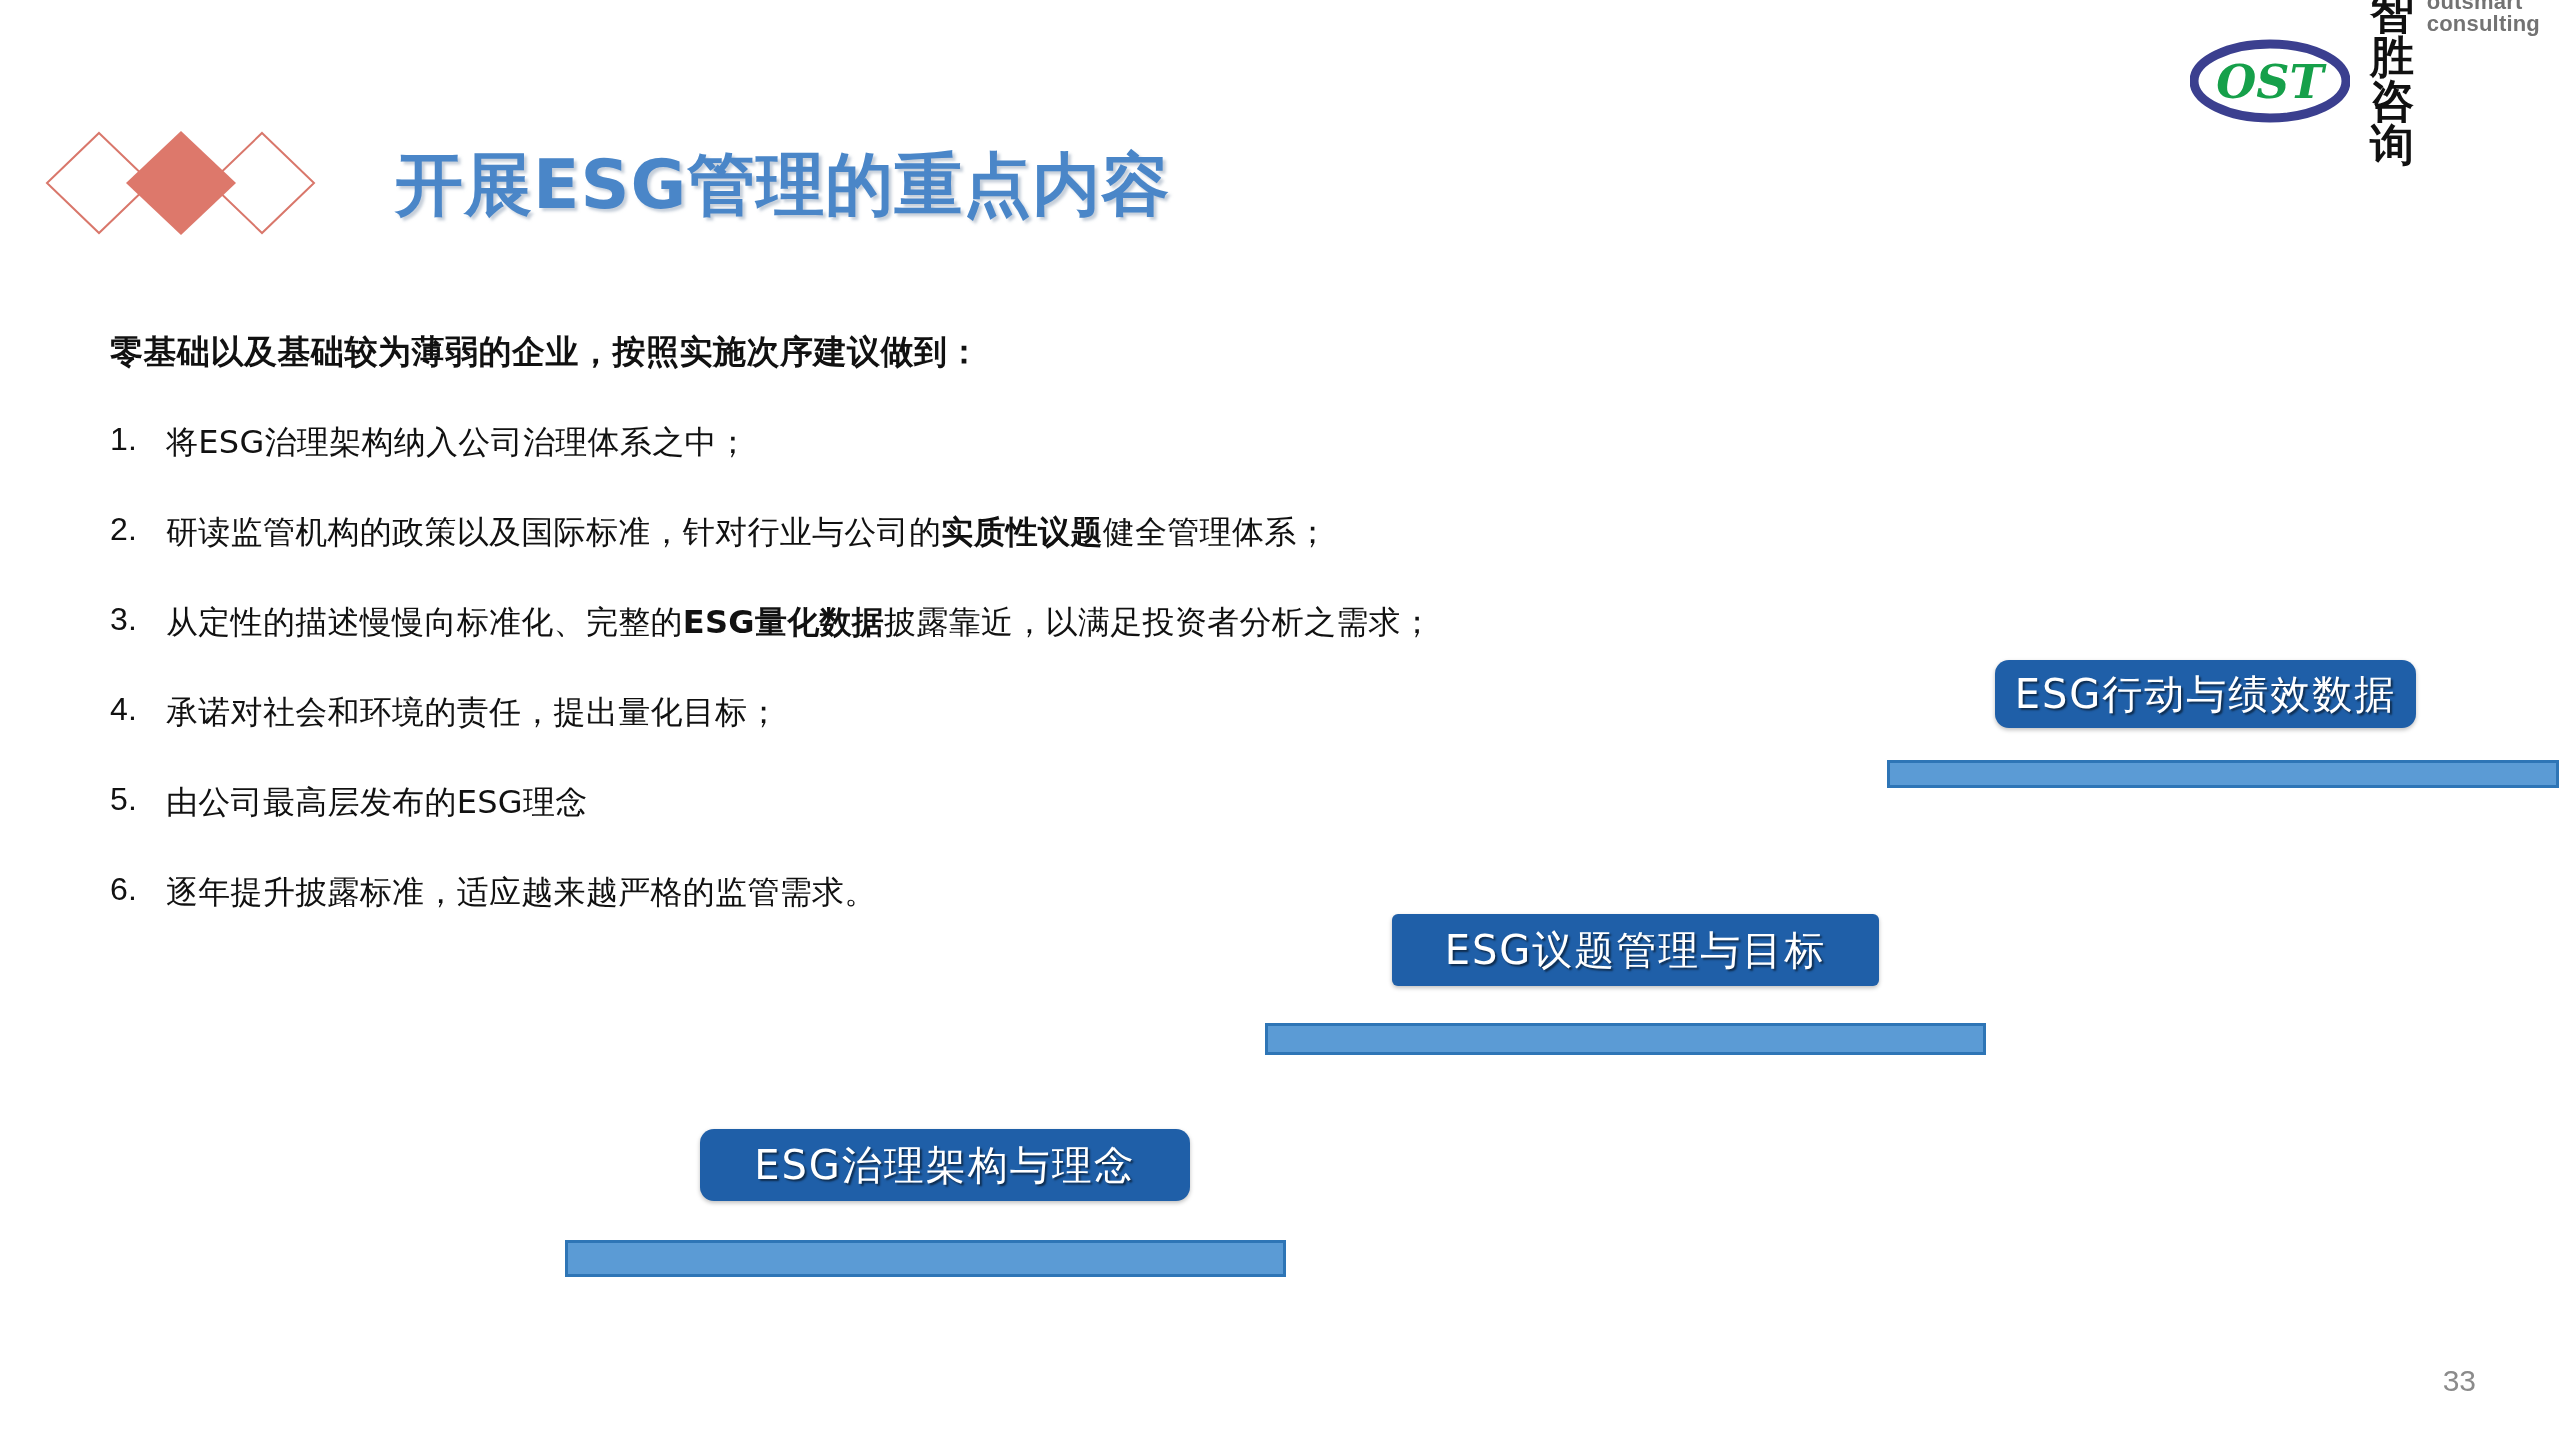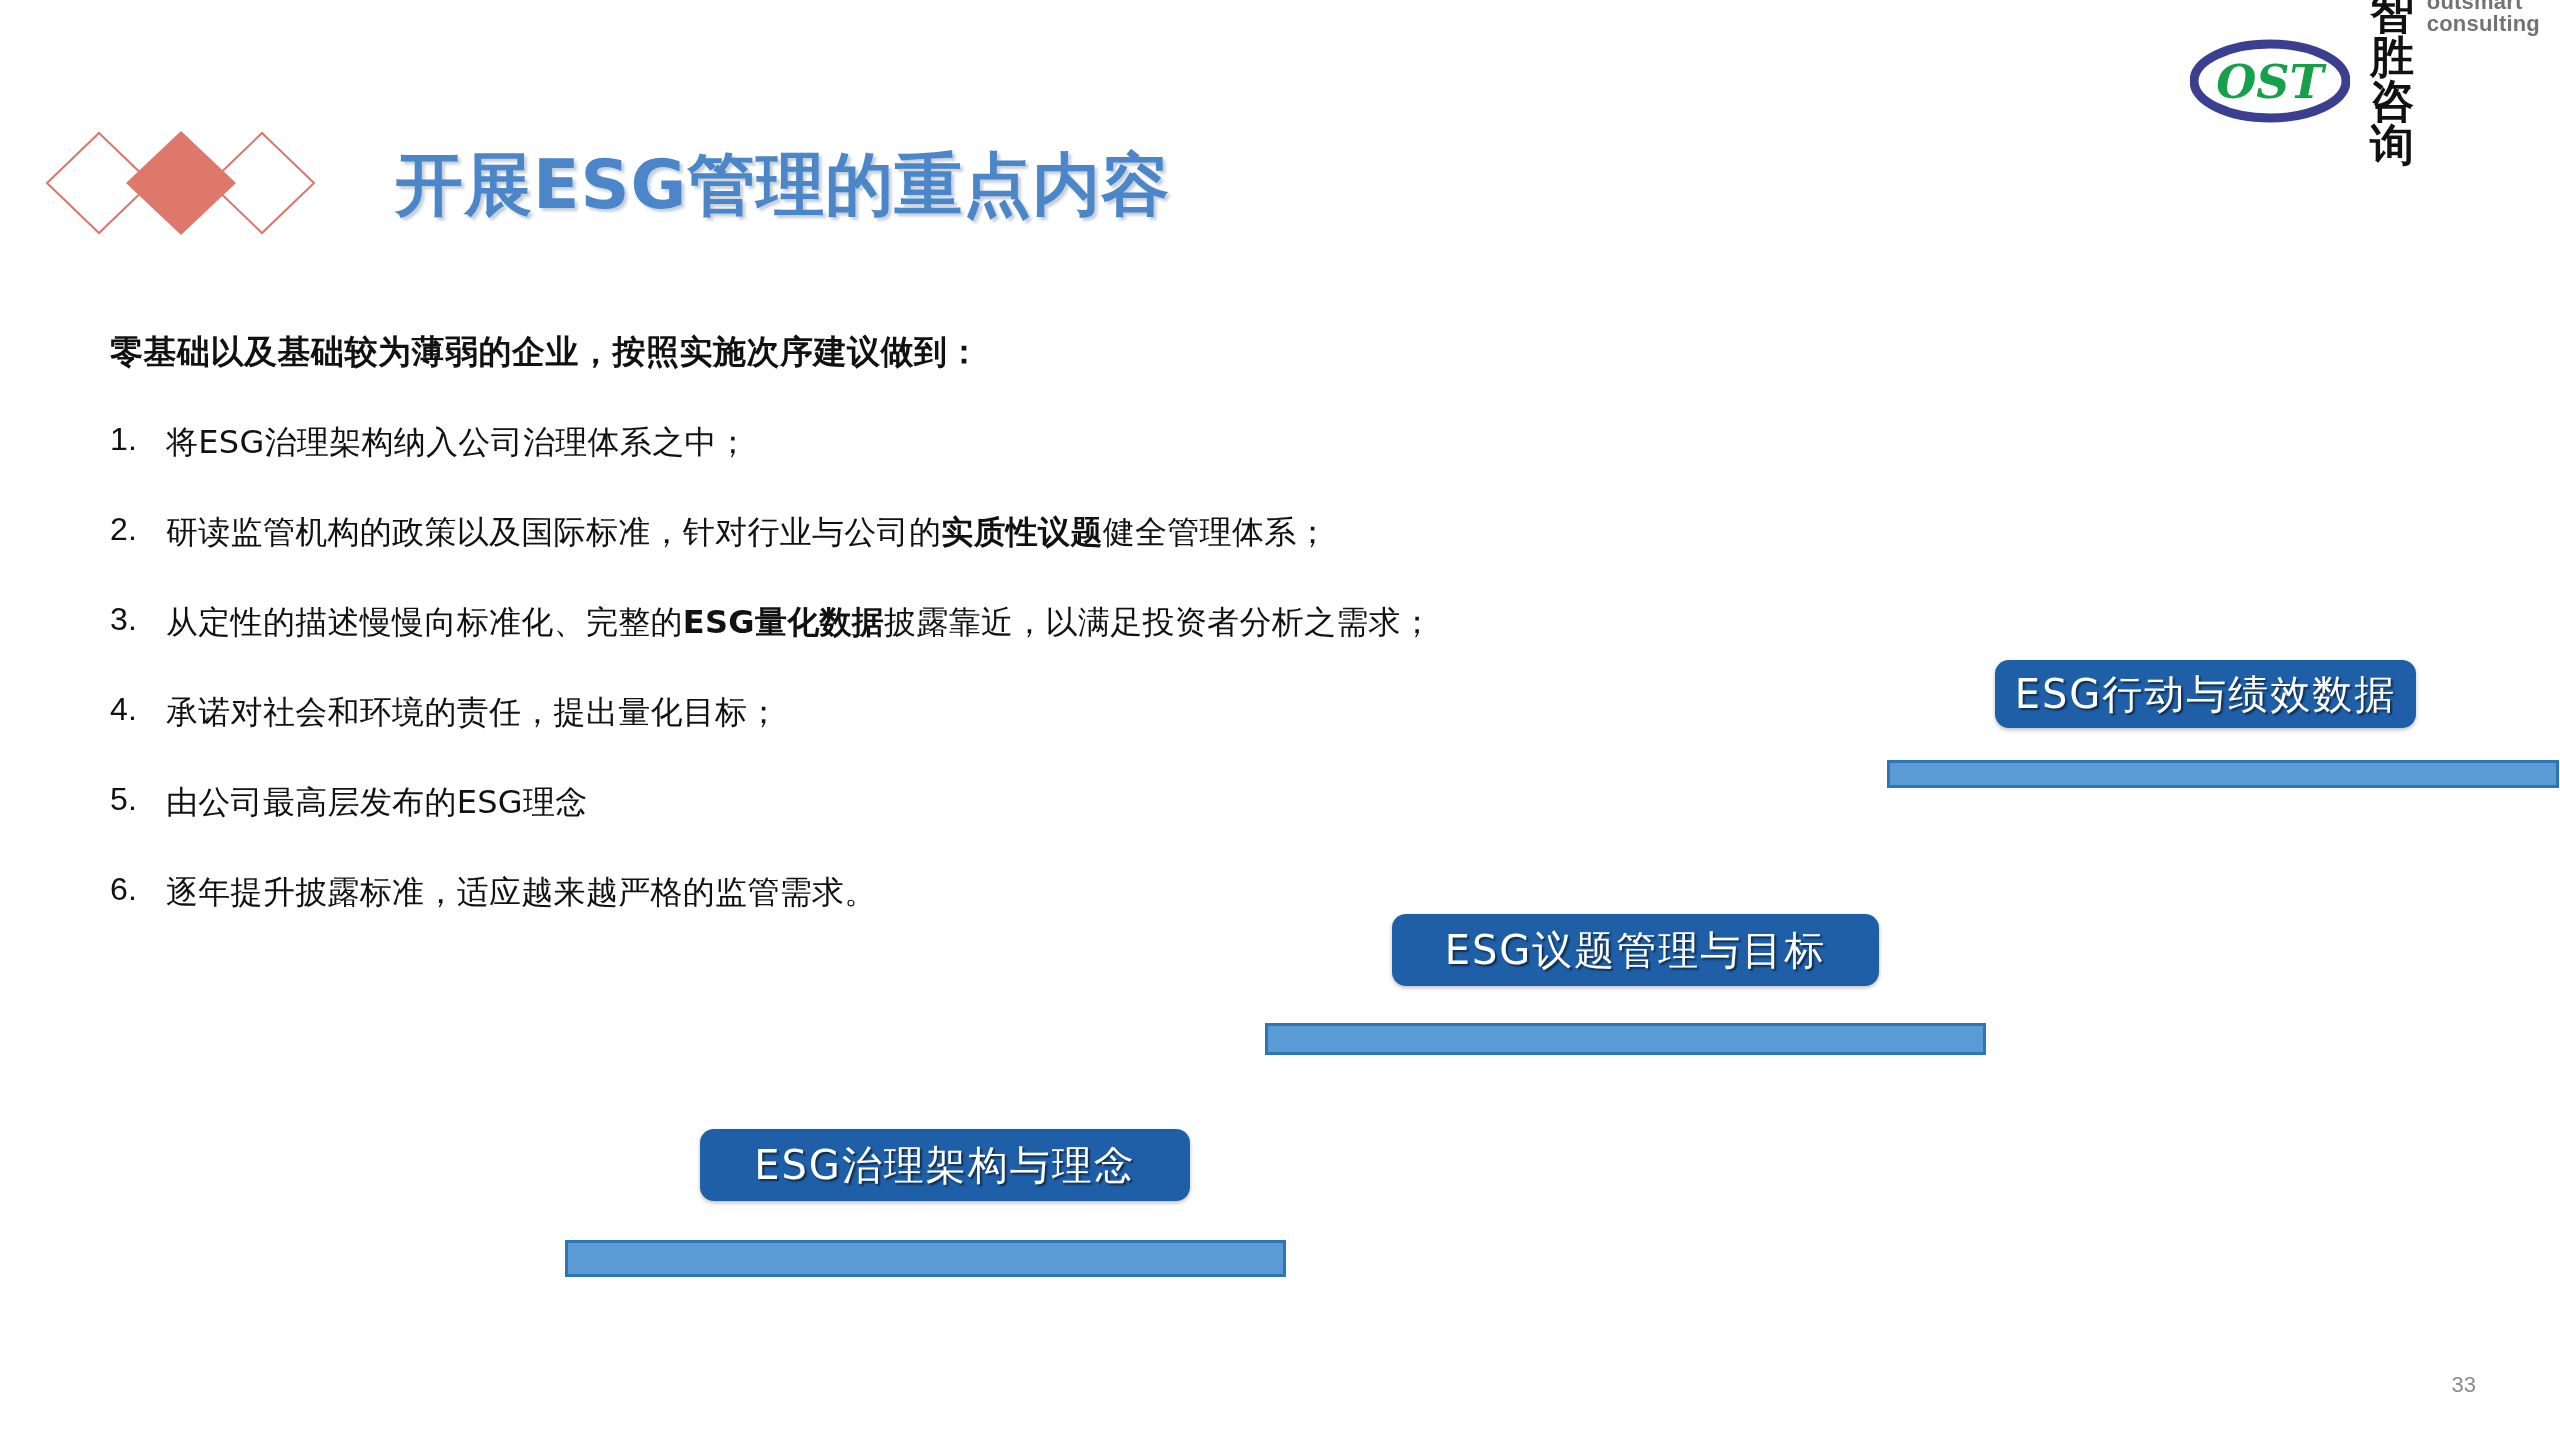--- a/index.html
+++ b/index.html
@@ -102,29 +102,29 @@
     font-family:"DejaVu Sans","Liberation Sans",sans-serif;
     text-shadow:2px 2px 2px rgba(0,0,0,0.55);
     box-shadow:0 2px 4px rgba(0,0,0,0.25);
   }
 
   
   .bar-3{left:1887px;top:760px;width:672px;height:28px;}
   .lab-3{left:1995px;top:660px;width:421px;height:68px;}
   
   .bar-2{left:1265px;top:1023px;width:721px;height:32px;}
-  .lab-2{left:1392px;top:914px;width:487px;height:72px;}
+  .lab-2{left:1392px;top:914px;width:487px;height:72px;border-radius:6px;}
   
   .bar-1{left:565px;top:1240px;width:721px;height:37px;}
   .lab-1{left:700px;top:1129px;width:490px;height:72px;}
 
   
   .page-number{
     position:absolute;right:84px;bottom:42px;
-    font-size:22px;color:#8B8B8B;
+    font-size:30px;color:#8B8B8B;
     font-family:"Liberation Sans",sans-serif;
   }
 </style>
 </head>
 <body>
 
 <div class="slide">
 
   <div class="logo-wrap">
     <div class="logo-mark">

